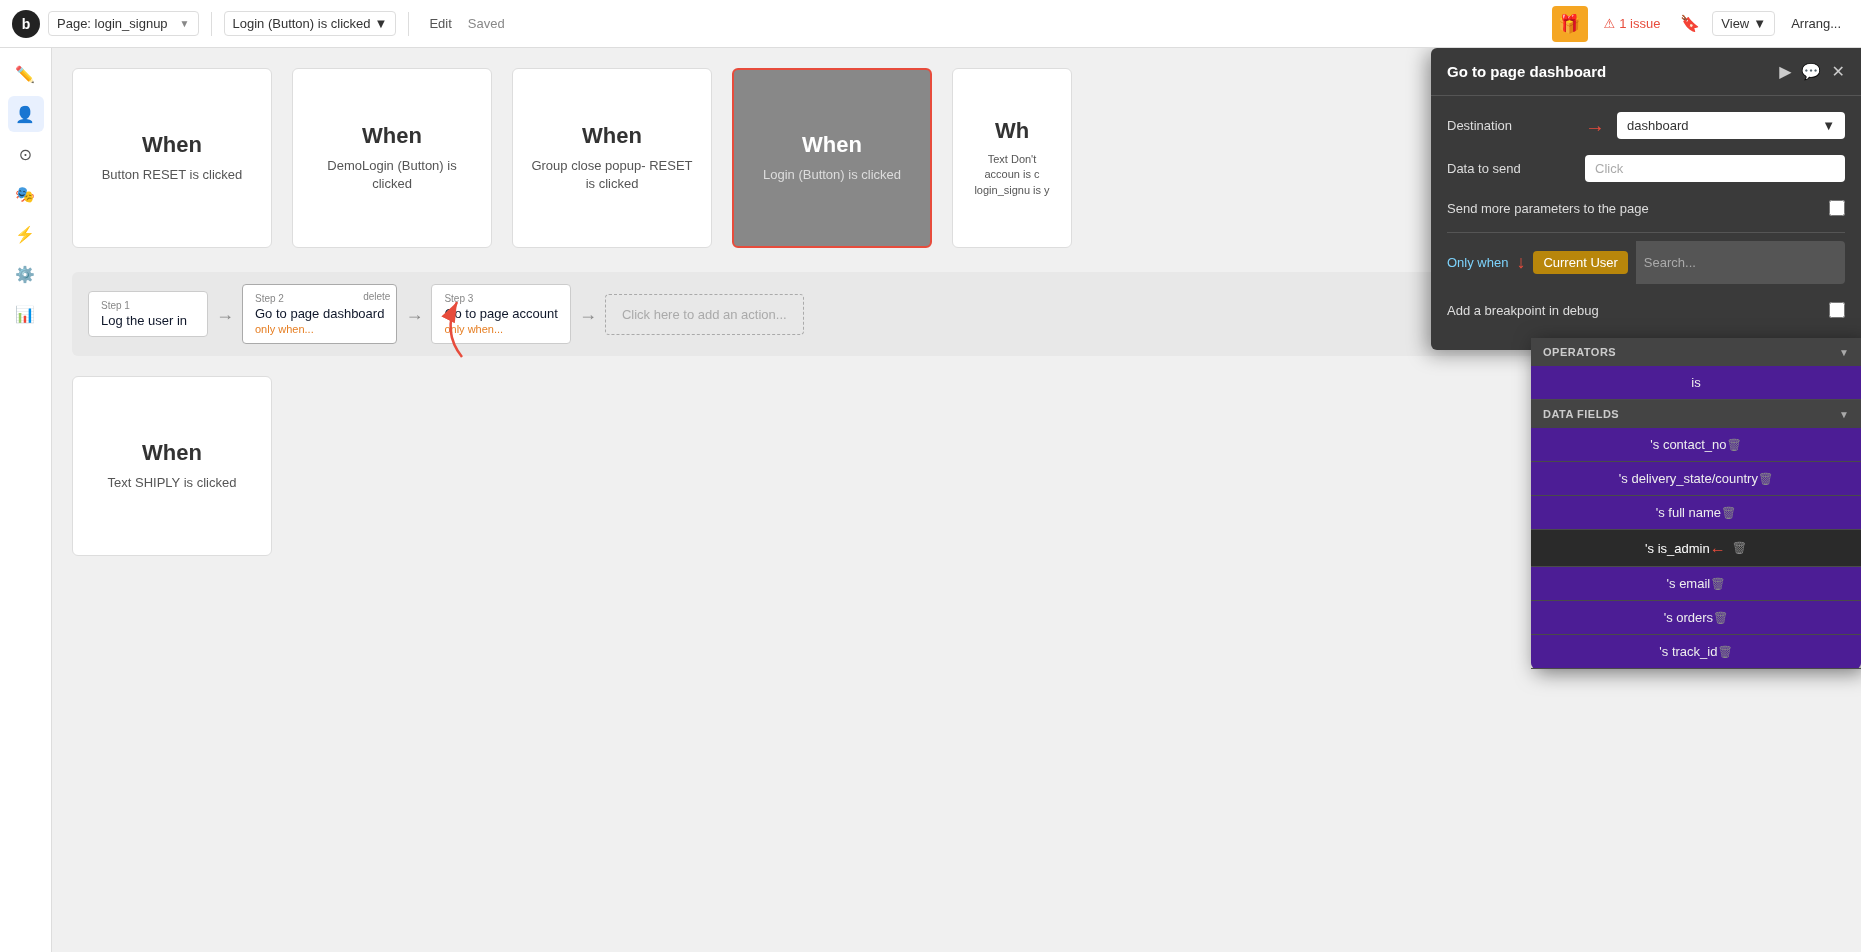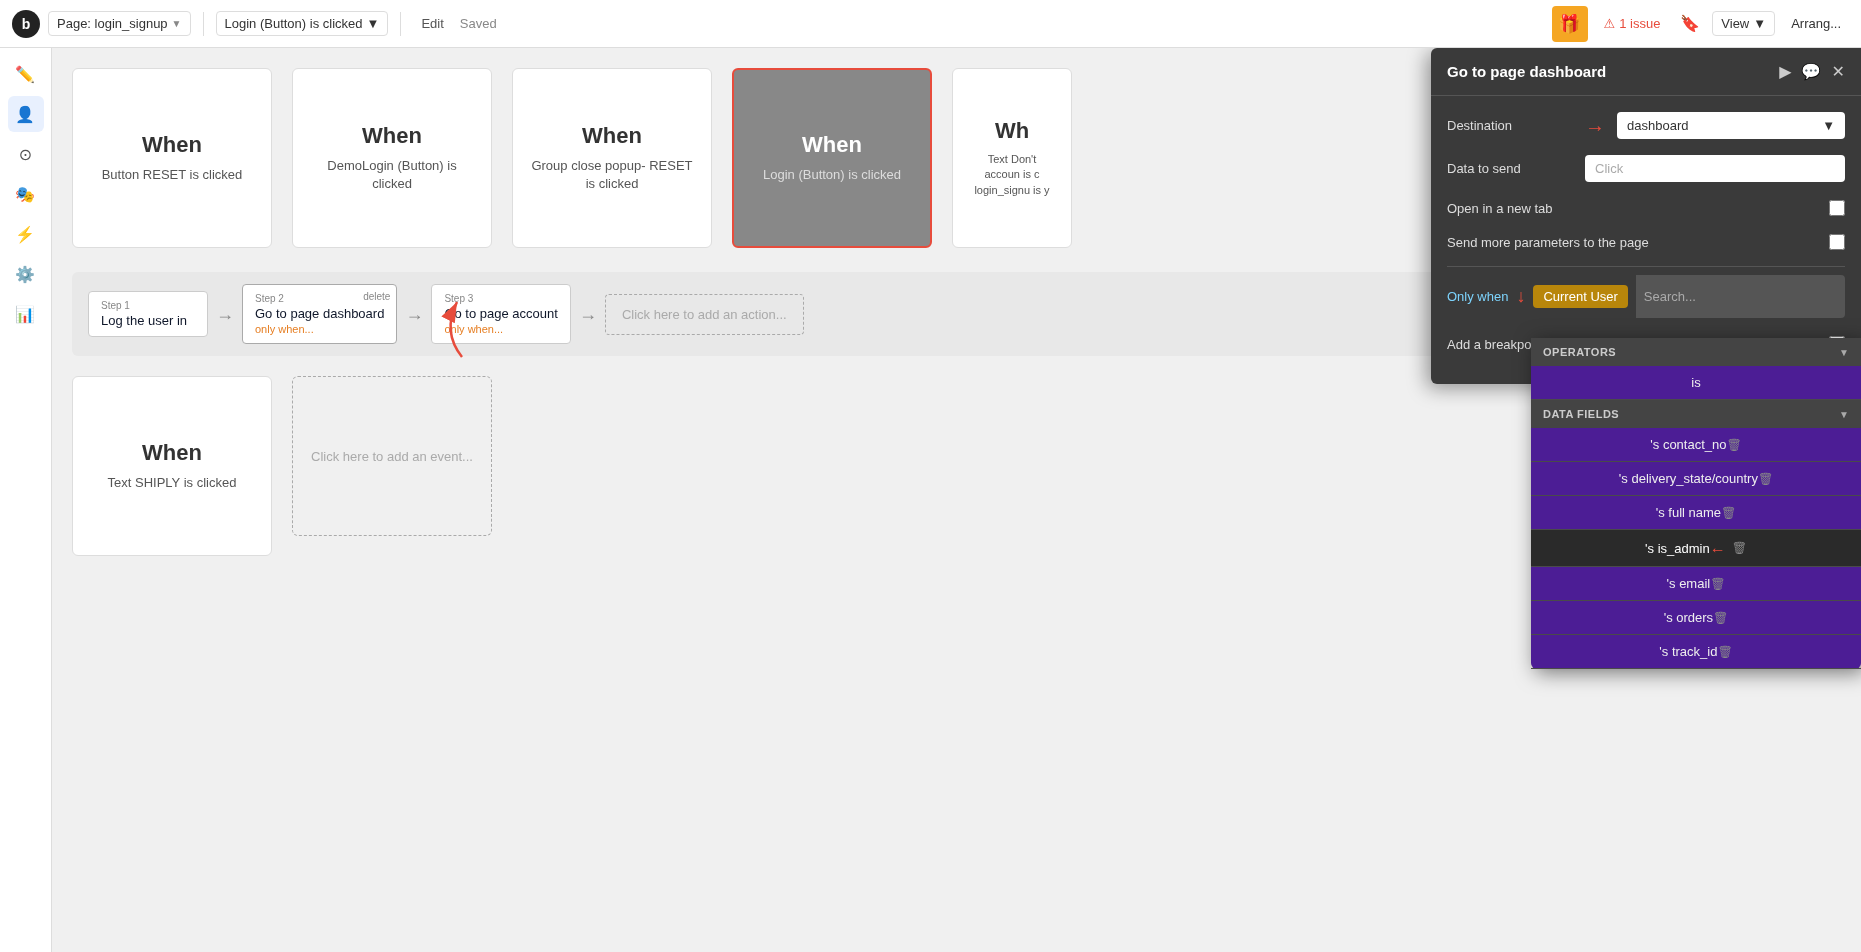--- a/index.html
+++ b/index.html
@@ -10,21 +10,21 @@
       display: flex; align-items: center; height: 48px;
       background: #fff; border-bottom: 1px solid #ddd;
       padding: 0 12px; gap: 8px; position: relative; z-index: 10;
     }
     .topbar-logo {
       width: 28px; height: 28px; background: #222; border-radius: 50%;
       display: flex; align-items: center; justify-content: center;
       color: #fff; font-weight: bold; font-size: 14px; flex-shrink: 0;
     }
     .topbar-page-selector {
-      display: flex; align-items: center; gap: 4px;
+      display: flex; align-items: center; gap: 12px;
       font-size: 13px; color: #333; cursor: pointer; padding: 4px 8px;
       border: 1px solid #ddd; border-radius: 4px; background: #fff;
     }
     .topbar-page-selector .chevron { color: #888; font-size: 10px; }
     .topbar-divider { width: 1px; height: 24px; background: #ddd; margin: 0 4px; }
     .topbar-workflow-selector {
       display: flex; align-items: center; gap: 4px;
       font-size: 13px; color: #333; cursor: pointer; padding: 4px 8px;
       border: 1px solid #ddd; border-radius: 4px; background: #fff;
     }
@@ -300,21 +300,20 @@
           <path d="M 40 75 Q 20 50 35 20" stroke="#e74c3c" stroke-width="2.5" fill="none" marker-end="url(#arrowhead)"></path>
         </svg>
       </div>
     </div>
 
     <div class="workflow-row2">
       <div class="trigger-card">
         <div class="trigger-when">When</div>
         <div class="trigger-desc">Text SHIPLY is clicked</div>
       </div>
-      <div class="add-event-card">Click here to add an event...</div>
     </div>
 
     <div class="panel-overlay" style="position:absolute; top:0; right:0; width:430px;">
       <div class="panel-header">
         <span class="panel-title">Go to page dashboard</span>
         <div class="panel-header-actions">
           <span class="panel-header-icon">▶</span>
           <span class="panel-header-icon">💬</span>
           <span class="panel-header-icon">✕</span>
         </div>
@@ -332,24 +331,20 @@
           </div>
         </div>
 
         <div class="panel-row">
           <span class="panel-row-label">Data to send</span>
           <div class="panel-input">
             <span class="panel-input-placeholder">Click</span>
           </div>
         </div>
 
-        <div class="panel-checkbox-row">
-          <span class="panel-checkbox-label">Open in a new tab</span>
-          <input type="checkbox" class="panel-checkbox" style="">
-        </div>
 
 
         <div class="panel-checkbox-row">
           <span class="panel-checkbox-label">Send more parameters to the page</span>
           <input type="checkbox" class="panel-checkbox" style="">
         </div>
 
         <div class="only-when-row">
           <span class="only-when-label">Only when</span>
 

